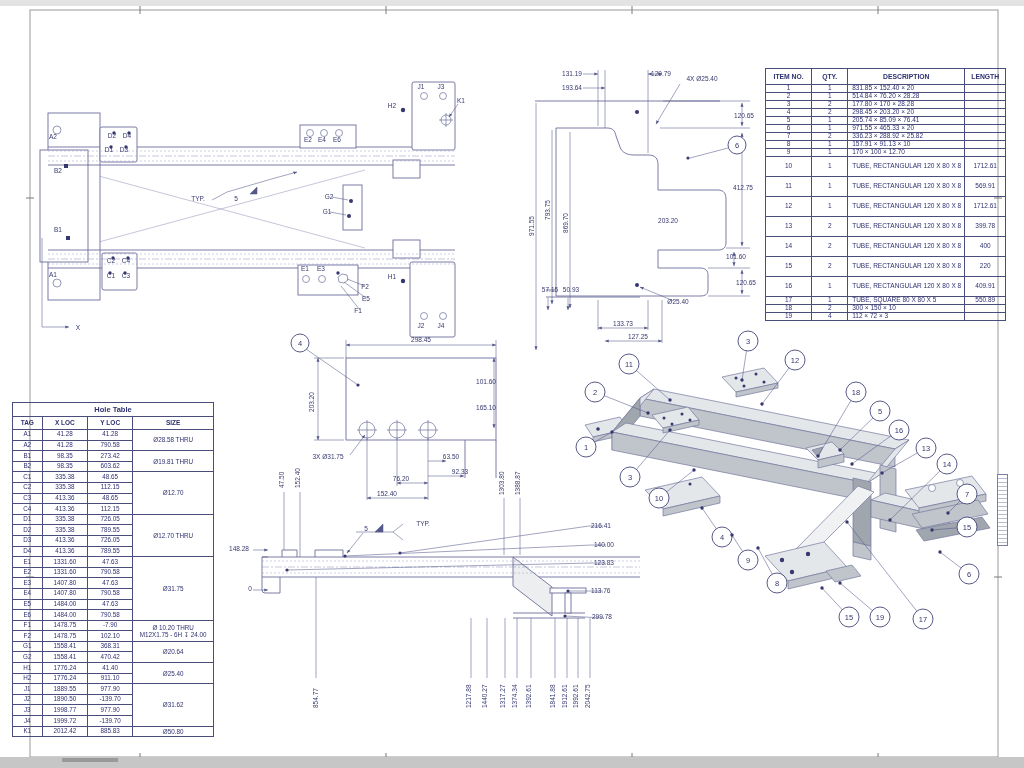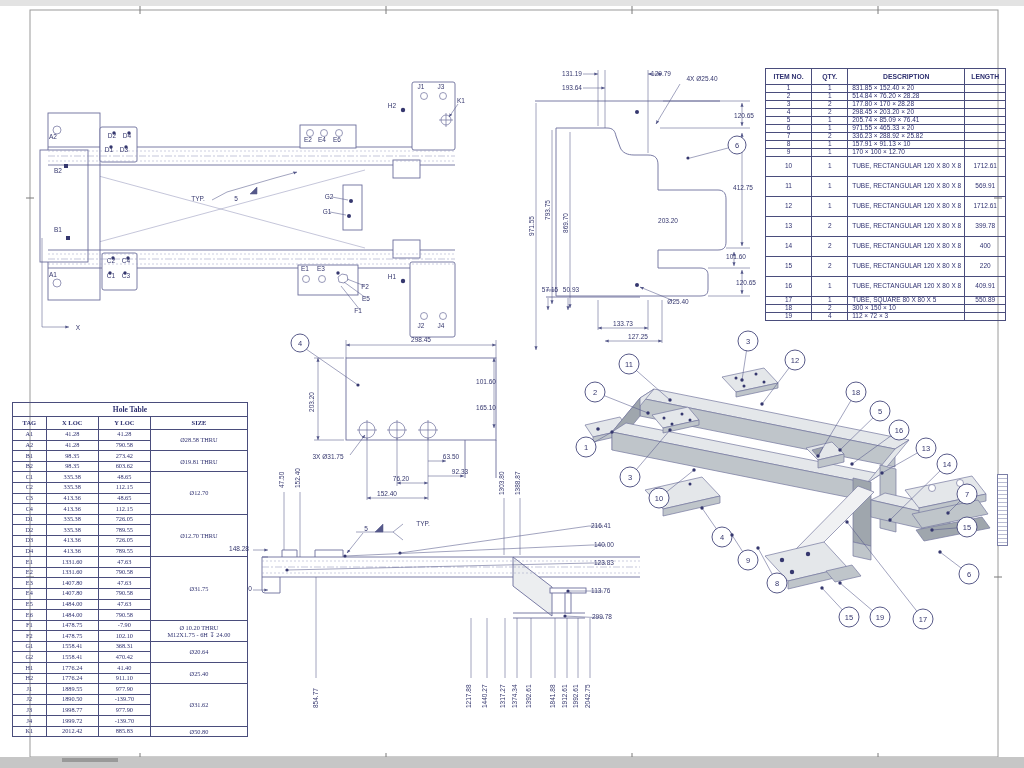--- a/index.html
+++ b/index.html
@@ -22,21 +22,21 @@
   svg .faceW{fill:#f0f1f3;stroke:#75789f;stroke-width:0.7;}
   svg .balloonC{fill:#ffffff;stroke:#45477c;stroke-width:0.9;}
   svg .balloonT{font-size:7.5px;text-anchor:middle;}
   table{border-collapse:collapse;font-size:6.5px;color:#2e3070;}
   table td,table th{border:0.8px solid #4a4d7c;padding:0 2px;text-align:center;line-height:1.05;}
   #bom{width:241px;}
   #bom th{height:15px;font-weight:bold;font-size:6.8px;}
   #bom td.desc{text-align:left;padding-left:4px;}
   #bom tr.short td{height:7px;}
   #bom tr.tall td{height:19px;}
-  #hole{width:236px;font-family:Liberation Serif, serif;}
+  #hole{width:202px;}
   #hole .title{font-weight:bold;font-size:7.5px;height:13px;}
   #hole th{height:12px;font-weight:bold;}
   #hole td{height:9.6px;font-size:6.3px;}
   #hole td.size{font-size:6.3px;line-height:1.15;}
   #edgestamp{left:997px;top:474px;width:9px;height:70px;border:0.8px solid #7a7da6;
     background:repeating-linear-gradient(to bottom,#fff 0 3px,#b9bcd3 3px 4px);}
   #topstrip{left:0;top:0;width:1024px;height:6px;background:#e3e3e3;}
   #botstrip{left:0;top:757px;width:1024px;height:11px;background:#c6c6c6;}
   #botmark{left:62px;top:758px;width:56px;height:4px;background:#999;}
 </style>

